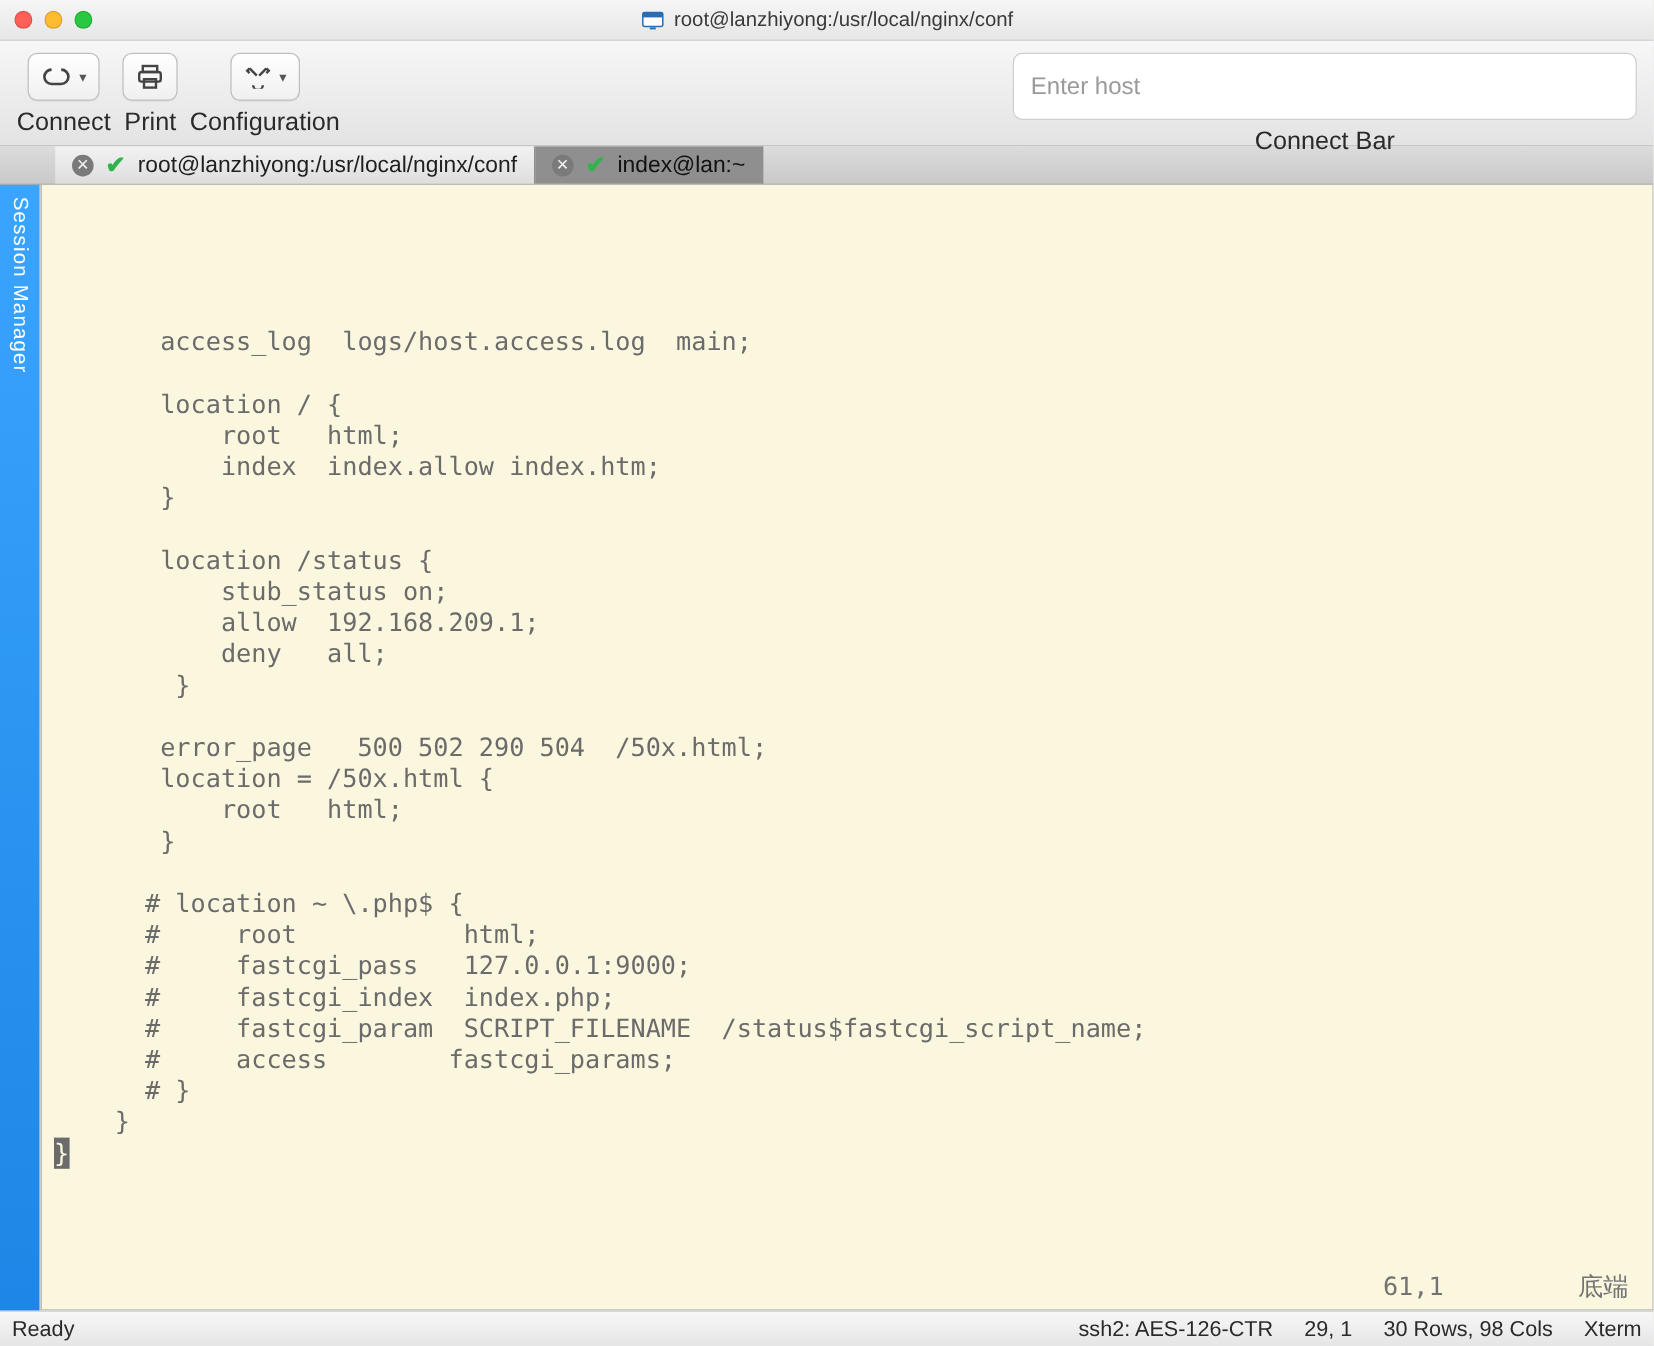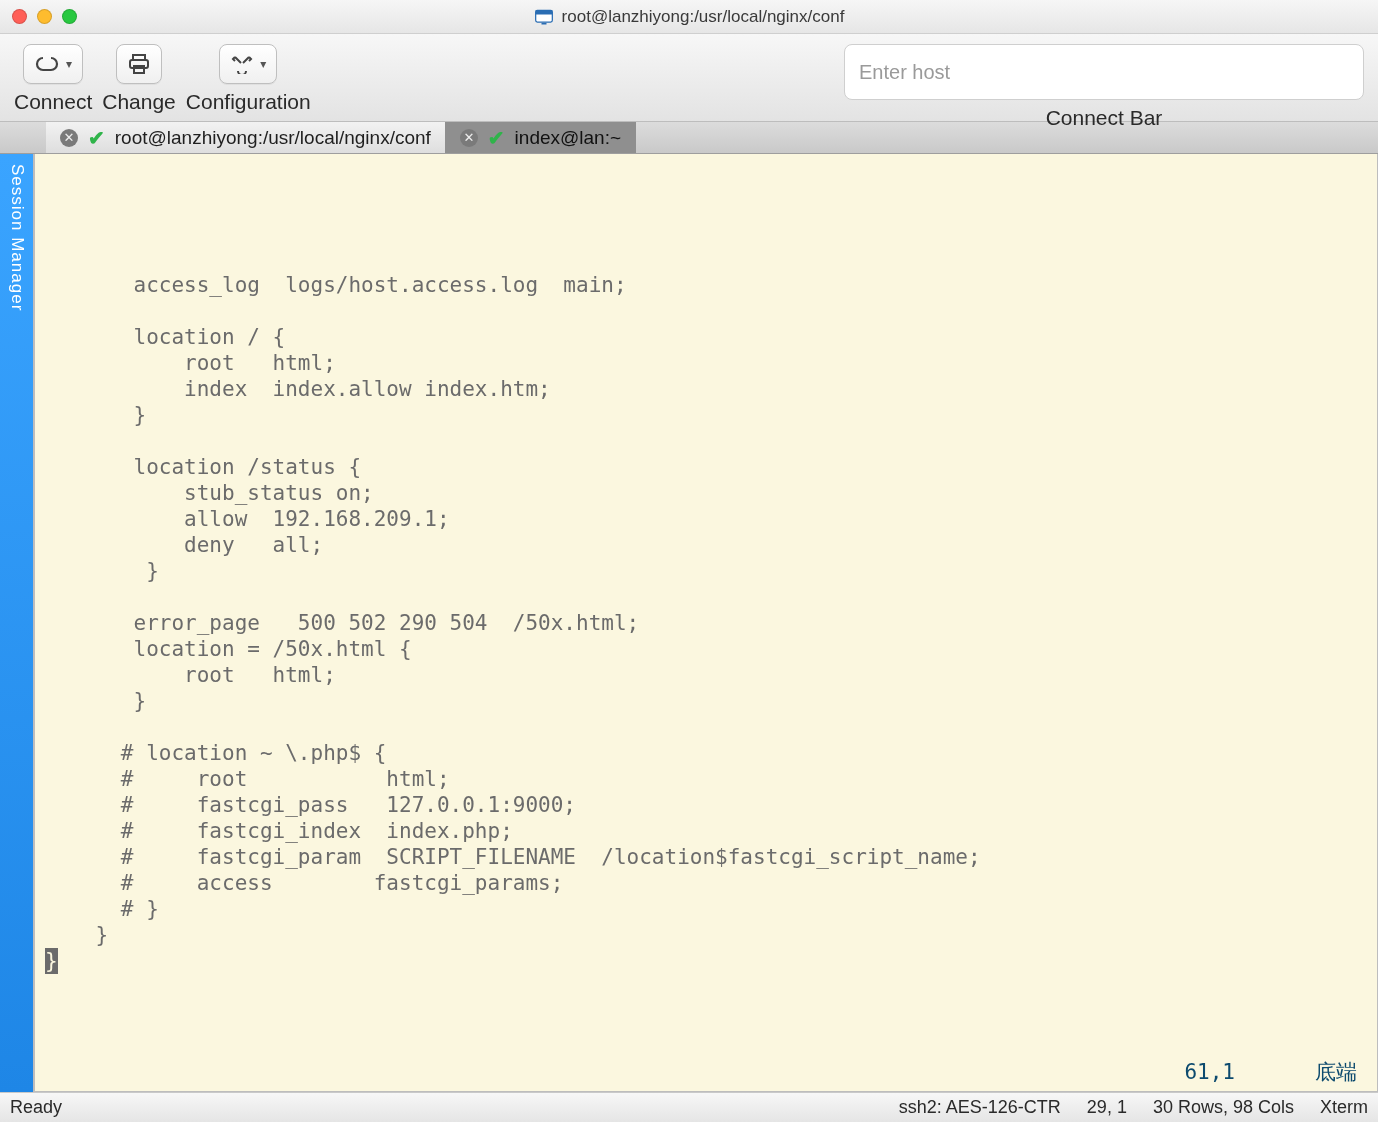--- a/index.html
+++ b/index.html
@@ -26,21 +26,21 @@
   .tabsrow{height:32px;background:linear-gradient(#dcdcdc,#c9c9c9);display:flex;align-items:stretch;border-bottom:1px solid #9e9e9e;}
   .tab{display:flex;align-items:center;gap:10px;padding:0 14px;border-right:1px solid #8f8f8f;font-size:19px;color:#1f1f1f;}
   .tab.active{background:linear-gradient(#f2f2f2,#dedede);}
   .tab.inactive{background:#8f8f8f;color:#111;}
   .tab .x{width:18px;height:18px;border-radius:50%;background:#7a7a7a;display:flex;align-items:center;justify-content:center;color:#eee;font-size:13px;}
   .tab .chk{color:#2fb44a;font-size:20px;font-weight:bold;}
   
   .workarea{display:flex;height:calc(1122px - 34px - 88px - 32px - 30px);}
   .sm-panel{width:34px;background:linear-gradient(#3aa4ff,#1e86e6);color:#fff;writing-mode:vertical-rl;text-orientation:mixed;font-size:17px;display:flex;align-items:center;justify-content:flex-start;padding-top:10px;border-right:1px solid #bcbcbc;letter-spacing:1px;}
   .terminal{flex:1;background:#fbf7df;position:relative;font-family:"Menlo","Consolas",monospace;font-size:21px;color:#6b6b6b;line-height:26px;padding:14px 10px 10px 10px;white-space:pre;border:1px solid #bdbdbd;border-top:none;overflow:hidden;}
-  .term-status-right{position:absolute;right:20px;bottom:6px;color:#0c4a6e;font-size:21px;display:flex;gap:80px;}
+  .term-status-right{position:absolute;right:20px;bottom:6px;color:#737373;font-size:21px;display:flex;gap:112px;}
   .cursorblock{display:inline-block;background:#6b6b6b;color:#fbf7df;}
   
   .statusbar{height:30px;background:linear-gradient(#f7f7f7,#e5e5e5);border-top:1px solid #c9c9c9;display:flex;align-items:center;font-size:18px;color:#2a2a2a;padding:0 10px;gap:26px;text-align:center;}
   .statusbar .grow{flex:1;}
   .chev{font-size:12px;color:#555;margin-left:6px;}
 </style>
 </head>
 <body>
 
 <div class="titlebar">
@@ -78,21 +78,21 @@
   <div class="tgroup">
     <div class="btn-row">
       <div class="tbtn">
         <svg width="24" height="22" viewBox="0 0 24 22" fill="none" stroke-width="2">
             <rect x="6" y="2" width="12" height="5" stroke="#444"></rect>
             <rect x="3" y="7" width="18" height="8" rx="2" stroke="#444"></rect>
             <rect x="7" y="13" width="10" height="7" stroke="#444"></rect>
           </svg>
       </div>
     </div>
-    <div class="tlabel">Change</div>
+    <div class="tlabel">Print</div>
   </div>
 
   <div class="tgroup">
     <div class="btn-row">
       <div class="tbtn">
         <svg width="24" height="20" viewBox="0 0 24 20" fill="none" stroke-width="2">
             <path d="M5 3l6 6M19 3l-6 6M8 17a4 4 0 108 0" stroke="#444"></path>
             <path d="M5 3l-2 2 2 2M19 3l2 2-2 2" stroke="#444"></path>
           </svg>
           <span class="chev">▾</span>
@@ -144,21 +144,21 @@
 <span></span>
 <span>       error_page   500 502 290 504  /50x.html;</span>
 <span>       location = /50x.html {</span>
 <span>           root   html;</span>
 <span>       }</span>
 <span></span>
 <span>      # location ~ \.php$ {</span>
 <span>      #     root           html;</span>
 <span>      #     fastcgi_pass   127.0.0.1:9000;</span>
 <span>      #     fastcgi_index  index.php;</span>
-<span>      #     fastcgi_param  SCRIPT_FILENAME  /location$fastcgi_script_name;</span>
+<span>      #     fastcgi_param  SCRIPT_FILENAME  /status$fastcgi_script_name;</span>
 <span>      #     access        fastcgi_params;</span>
 <span>      # }</span>
 <span>    }</span>
 <span class="cursorblock">}</span>
     <div class="term-status-right">
       <span>61,1</span>
       <span>底端</span>
     </div>
   </div>
 </div>

